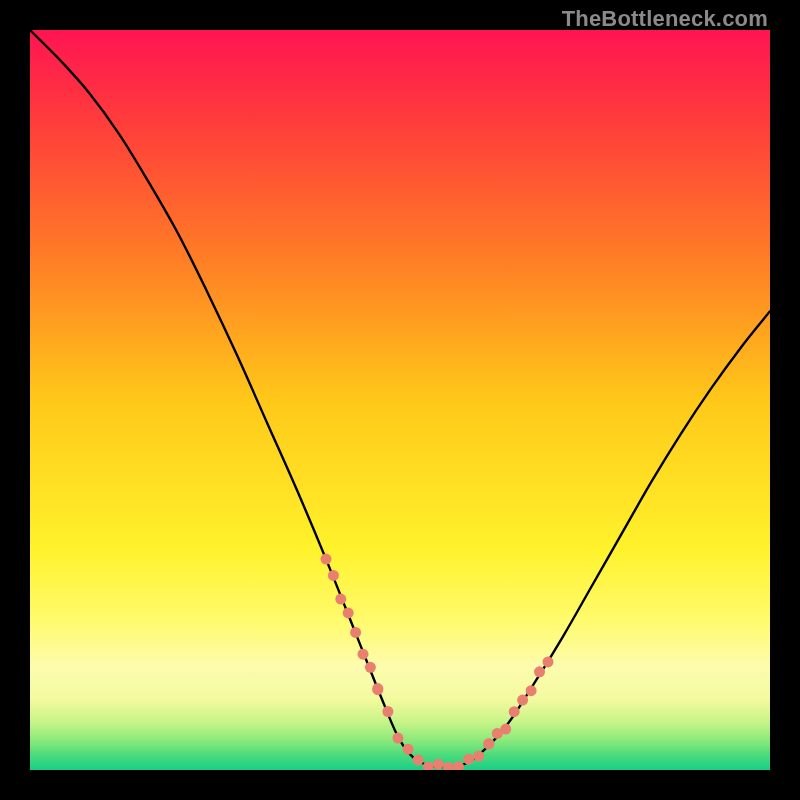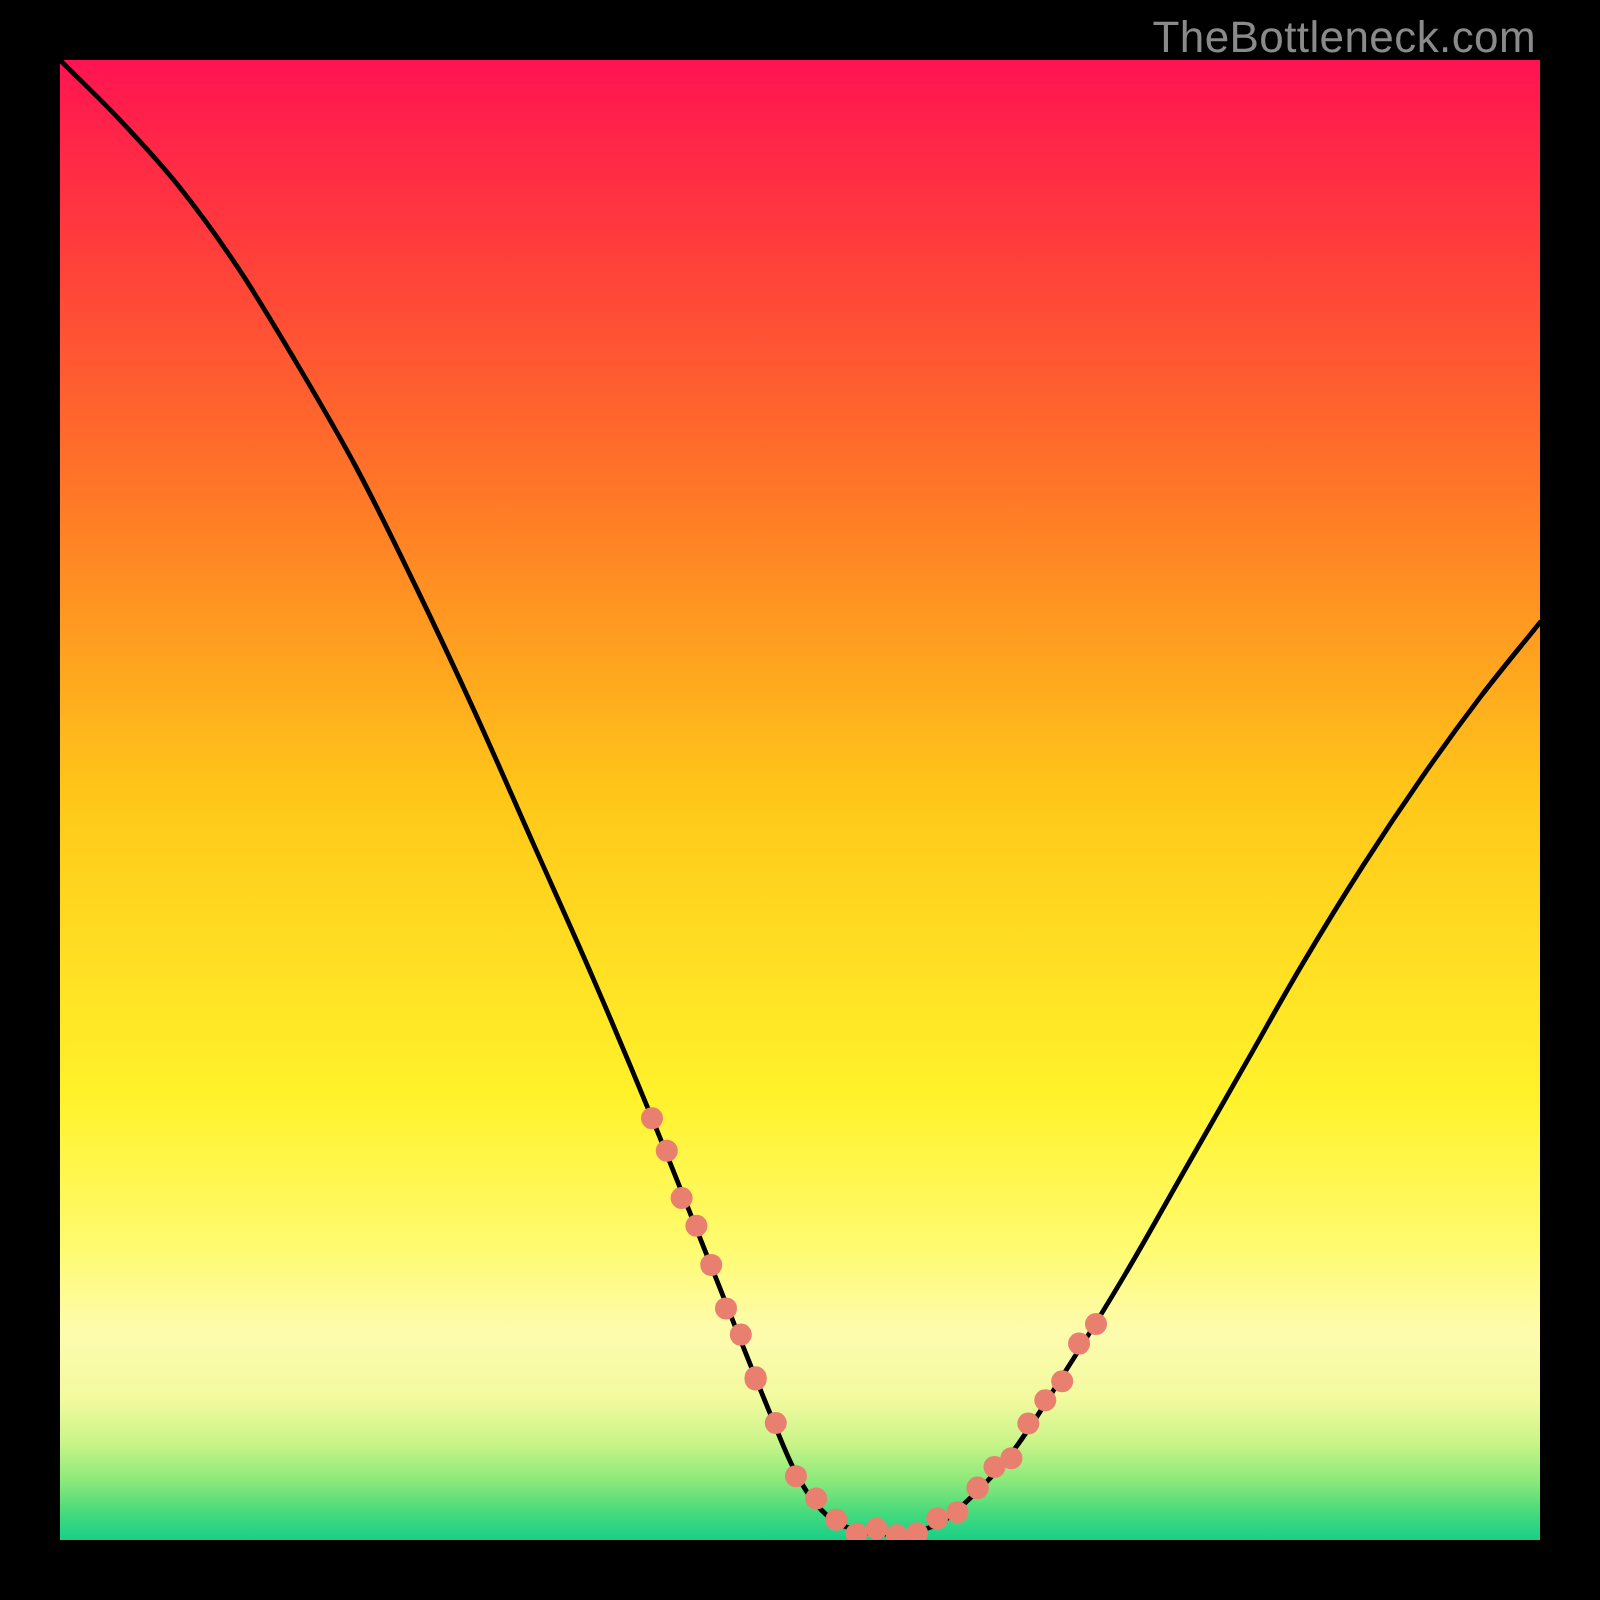--- a/index.html
+++ b/index.html
@@ -25,21 +25,21 @@
     top: 0;
     width: 100%;
     height: 100%;
     z-index: 1;
   }
   .watermark {
     position: absolute;
     top: 6px;
     right: 32px;
     font-size: 22px;
-    font-weight: 400;
+    font-weight: 700;
     color: #8a8a8a;
     z-index: 5;
     letter-spacing: 0.2px;
   }
   svg.plot {
     position: absolute;
     left: 0;
     top: 0;
     width: 100%;
     height: 100%;

